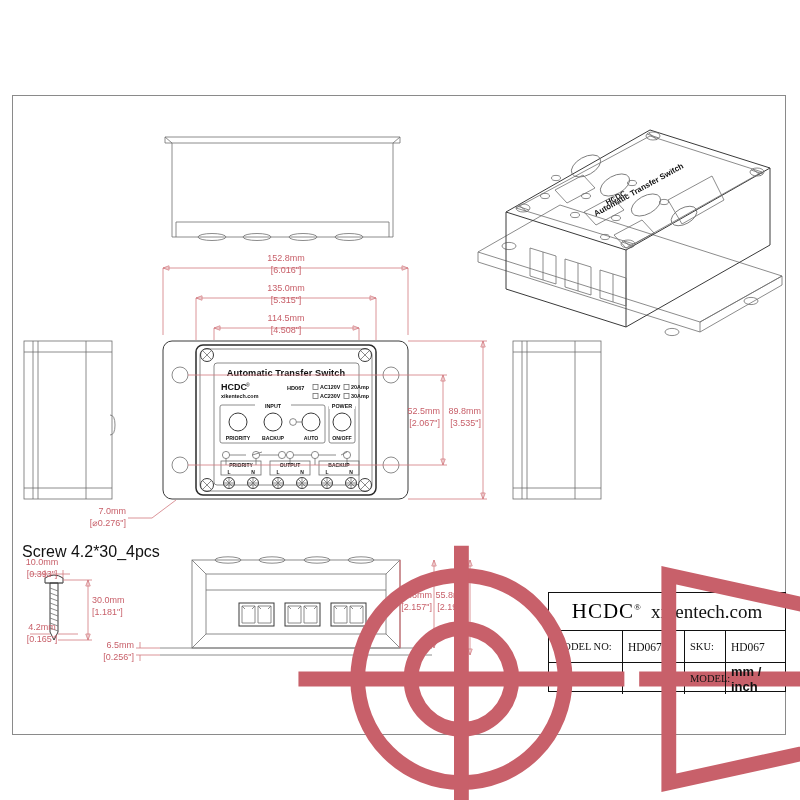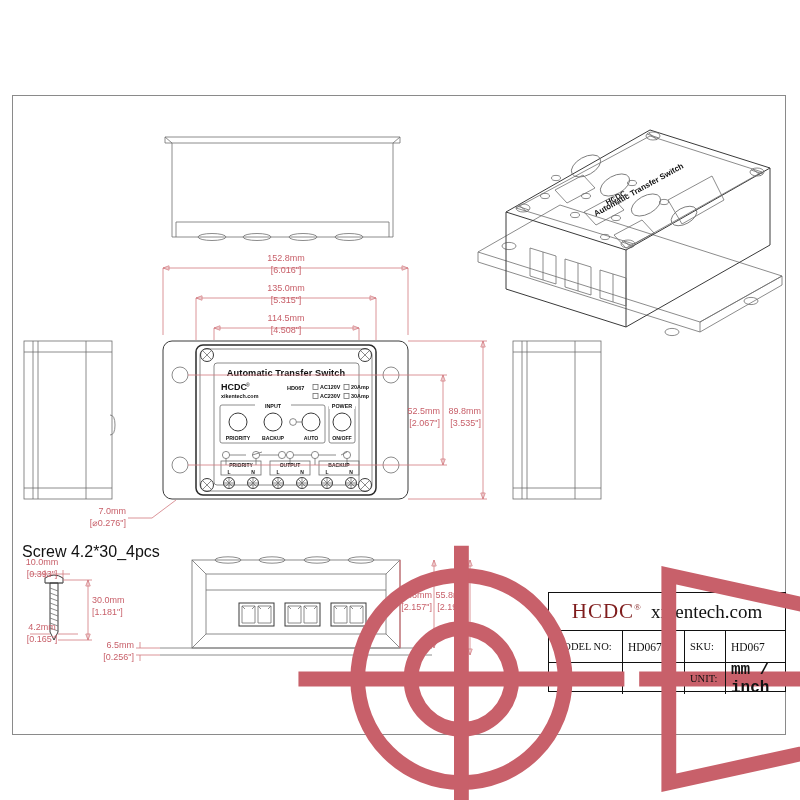--- a/index.html
+++ b/index.html
@@ -15,29 +15,29 @@
   .dim{fill:none;stroke:#d2797f;stroke-width:0.8;}
   .dimtxt{fill:#c8606a;font-family:"Liberation Sans",sans-serif;font-size:9px;}
   .blk{fill:#111;font-family:"Liberation Sans",sans-serif;}
   .wht{fill:#fff;}
   
   .tb{position:absolute;left:548px;top:592px;width:238px;height:100px;
       border:1.5px solid #111;box-sizing:border-box;background:#fff;}
   .tb-row{display:flex;border-bottom:1.5px solid #111;box-sizing:border-box;}
   .tb-row:last-child{border-bottom:none;}
   .tb-brand{height:38px;display:flex;align-items:center;justify-content:center;gap:9px;}
-  .brand1{font-family:"Liberation Serif",serif;font-size:21px;letter-spacing:1px;color:#7f1d1d;}
+  .brand1{font-family:"Liberation Serif",serif;font-size:21px;letter-spacing:1px;color:#000000;}
   .brand1 sup{font-size:9px;}
   .brand2{font-family:"Liberation Serif",serif;font-size:19px;color:#111;}
   .tb-cell{display:flex;align-items:center;padding:0 5px;box-sizing:border-box;
            border-right:1.5px solid #111;height:31px;}
   .tb-cell:last-child{border-right:none;}
   .lbl{font-family:"Liberation Serif",serif;font-size:10.5px;color:#111;white-space:nowrap;}
   .val{font-family:"Liberation Serif",serif;font-size:11.5px;color:#111;}
-  .unit{font-weight:bold;font-size:16px;font-family:Liberation Mono, monospace;}
+  .unit{font-weight:bold;font-size:13px;font-family:Liberation Sans, sans-serif;}
   .scr-title{position:absolute;left:22px;top:543px;font-size:16px;color:#111;
              font-family:"Liberation Sans",sans-serif;}
 </style>
 </head>
 <body>
 
 <div id="sheet">
 
   <div class="frame"></div>
 
@@ -414,21 +414,21 @@
           <g fill="none" stroke="#c8606a" stroke-width="1">
             <circle cx="14" cy="11" r="7"></circle>
             <circle cx="14" cy="11" r="3.4"></circle>
             <path d="M3,11 L25,11 M14,2 L14,20"></path>
             <path d="M28,4 L44,7.5 L44,14.5 L28,18 Z"></path>
             <path d="M26,11 L50,11"></path>
           </g>
         </svg>
       </div>
       <div class="tb-cell" style="width:41px;">
-        <span class="lbl">UNIT:</span>
+        <span class="lbl">MODEL:</span>
       </div>
       <div class="tb-cell" style="width:58px;">
         <span class="val unit">mm / inch</span>
       </div>
     </div>
   </div>
 
 </div>
 
 </body></html>

